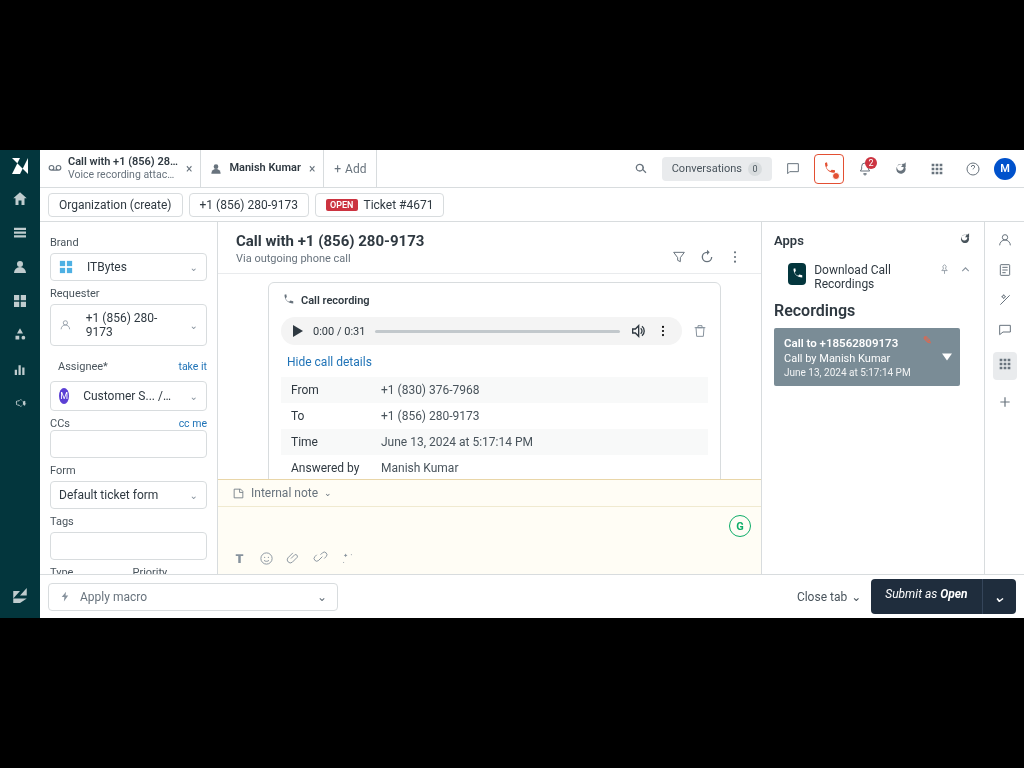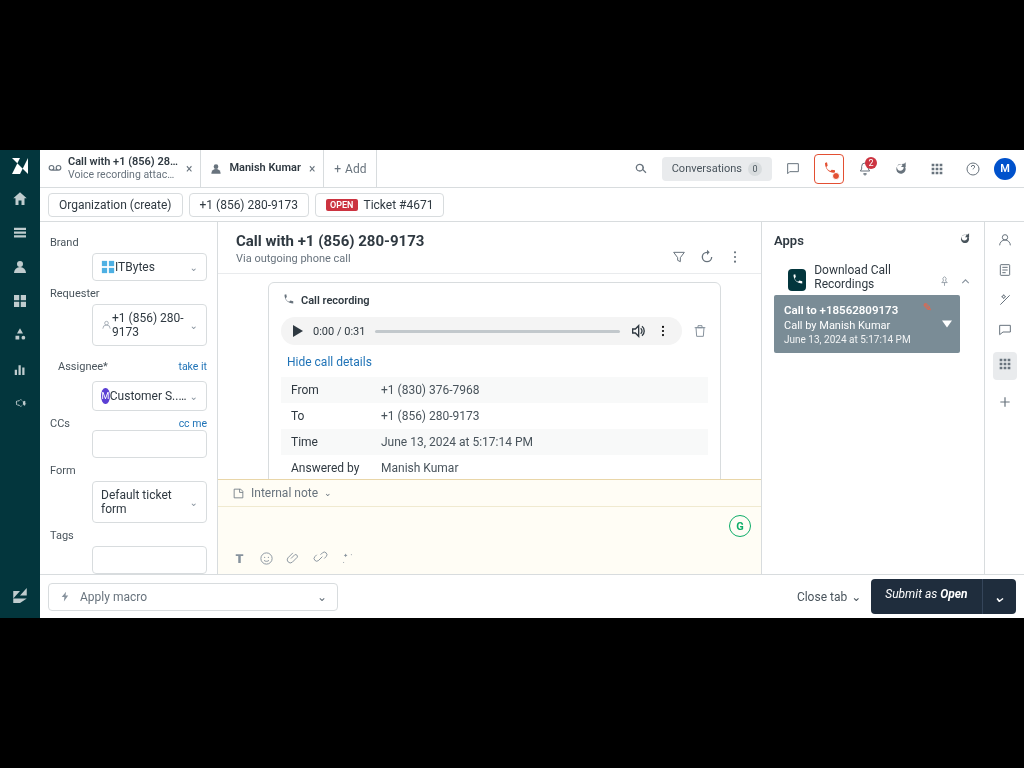--- a/index.html
+++ b/index.html
@@ -37,21 +37,21 @@
 
 .sub-bar { height:34px; border-bottom:1px solid #d8dcde; display:flex; align-items:center; padding:0 8px; gap:6px; }
 .chip { border:1px solid #d8dcde; border-radius:4px; padding:4px 10px; font-size:12px; color:#2f3941; cursor:pointer; background:#fff; }
 .ticket-chip { display:flex; align-items:center; gap:6px; }
 .open-badge { background:#cc3340; color:#fff; font-size:9px; padding:1px 4px; border-radius:2px; font-weight:600; }
 
 .content-row { flex:1; display:flex; min-height:0; }
 
 .left-pane { width:178px; border-right:1px solid #d8dcde; padding:8px 10px; overflow-y:auto; font-size:12px; color:#2f3941; position:relative; }
 .lp-label { font-size:11px; color:#49545c; margin-bottom:4px; margin-top:6px; display:block; }
-.lp-field { border:1px solid #d8dcde; border-radius:4px; padding:6px 8px; font-size:12px; display:flex; align-items:center; gap:0; background:#fff; position:relative;margin-left:42px; }
+.lp-field { border:1px solid #d8dcde; border-radius:4px; padding:6px 8px; font-size:12px; display:flex; align-items:center; gap:14px; background:#fff; position:relative; }
 .lp-field .chev { margin-left:auto; color:#87929d; font-size:10px; }
 .lp-row { display:flex; gap:8px; }
 .lp-half { flex:1; }
 .lp-link { color:#1f73b7; font-size:10.5px; cursor:pointer; }
 .lp-labelrow { display:flex; justify-content:space-between; align-items:center; margin-top:6px; }
 .circle-avatar { width:16px; height:16px; border-radius:50%; background:#5b3fd4; color:#fff; font-size:9px; display:flex; align-items:center; justify-content:center; }
 .grid4 { width:14px; height:14px; display:inline-block; }
 
 .center-pane { flex:1; display:flex; flex-direction:column; min-width:0; border-right:1px solid #d8dcde; }
 .cp-header { padding:10px 18px 8px 18px; display:flex; align-items:flex-end; border-bottom:1px solid #e9ebed; }
@@ -85,21 +85,21 @@
 .comp-body { height:44px; position:relative; }
 .grammarly { position:absolute; right:10px; top:8px; width:22px; height:22px; border:1.5px solid #0ead69; border-radius:50%; display:flex; align-items:center; justify-content:center; font-size:11px; font-weight:700; color:#0ead69; }
 .comp-tools { padding:0 14px 8px 14px; display:flex; gap:12px; color:#87929d; }
 .comp-tools svg { width:15px; height:15px; fill:#87929d; cursor:pointer; }
 
 .apps-pane { width:222px; padding:10px 12px; font-size:12px; color:#2f3941; display:flex; flex-direction:column; }
 .apps-head { display:flex; align-items:center; margin-bottom:10px; }
 .apps-head .t { font-weight:600; font-size:13px; }
 .apps-head .r { margin-left:auto; }
 .apps-head svg { width:14px; height:14px; fill:#49545c; cursor:pointer; }
-.app-row { display:flex; align-items:flex-end; gap:8px; padding:4px 0;margin-left:14px; }
+.app-row { display:flex; align-items:flex-start; gap:8px; padding:4px 0;margin-left:14px; }
 .app-icon { width:22px; height:22px; background:#03363d; border-radius:4px; display:flex; align-items:center; justify-content:center; }
 .app-icon svg { width:14px; height:14px; fill:#fff; }
 .app-row .pin { margin-left:auto; }
 .app-row .pin svg, .app-row .up svg { width:13px; height:13px; fill:#87929d; cursor:pointer; }
 .rec-title { font-size:16px; font-weight:600; margin:6px 0 8px 0; }
 .rec-card { background:#7a8c96; color:#fff; border-radius:2px; padding:8px 26px 8px 10px; position:relative; margin-right:12px; }
 .rec-card .l1 { font-size:11.5px; font-weight:600; }
 .rec-card .l2 { font-size:11px; margin-top:2px; }
 .rec-card .l3 { font-size:10px; margin-top:2px; opacity:0.9; }
 .rec-card .edit { position:absolute; top:6px; right:28px; color:#ff5c39; font-size:11px; }
@@ -423,20 +423,21 @@
               </span>
             <span>Download Call Recordings</span>
             <span class="pin"><svg viewBox="0 0 24 24">
                   <path d="M12 3l3 3-1 5 3 3H7l3-3-1-5z" fill="none" stroke="#87929d" stroke-width="1.5"></path>
                   <path d="M12 14v6" stroke="#87929d" stroke-width="1.5"></path>
                 </svg></span>
             <span class="up"><svg viewBox="0 0 24 24">
                   <path d="M6 15l6-6 6 6" fill="none" stroke="#87929d" stroke-width="2"></path>
                 </svg></span>
           </div>
+          <div class="rec-title">Recordings</div>
           <div class="rec-card">
             <div class="l1">Call to +18562809173</div>
             <div class="l2">Call by Manish Kumar</div>
             <div class="l3">June 13, 2024 at 5:17:14 PM</div>
             <span class="edit">✎</span>
             <span class="tri"></span>
           </div>
         </div>
       </div>
 

